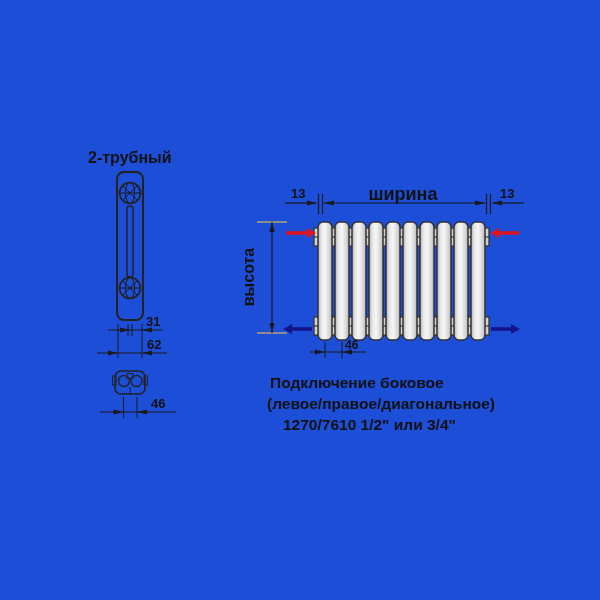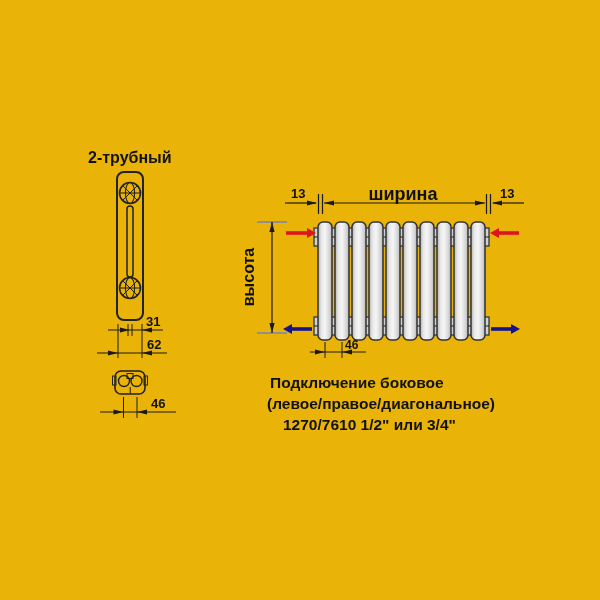--- a/index.html
+++ b/index.html
@@ -1,16 +1,16 @@
 <!DOCTYPE html>
 <html><head>
 <meta charset="utf-8">
 <style>
   html,body{margin:0;padding:0;background:#ffffff;}
-  .canvas{position:relative;width:600px;height:600px;background:#eab308;overflow:hidden;
+  .canvas{position:relative;width:600px;height:600px;background:#1d4ed8;overflow:hidden;
           font-family:"Liberation Sans", sans-serif;}
   svg text{font-family:"Liberation Sans", sans-serif;fill:#111;}
   .t-title{font-size:16px;font-weight:bold;}
   .t-dim{font-size:13px;font-weight:bold;}
   .t-dim-sm{font-size:12px;font-weight:bold;}
   .t-width{font-size:18px;font-weight:bold;}
   .t-height{font-size:16px;font-weight:bold;}
   .t-caption{font-size:15.5px;font-weight:bold;}
   .ln{stroke:#1a1a1a;stroke-width:1.2;fill:none;}
   .ln-thin{stroke:#1a1a1a;stroke-width:1;fill:none;}

